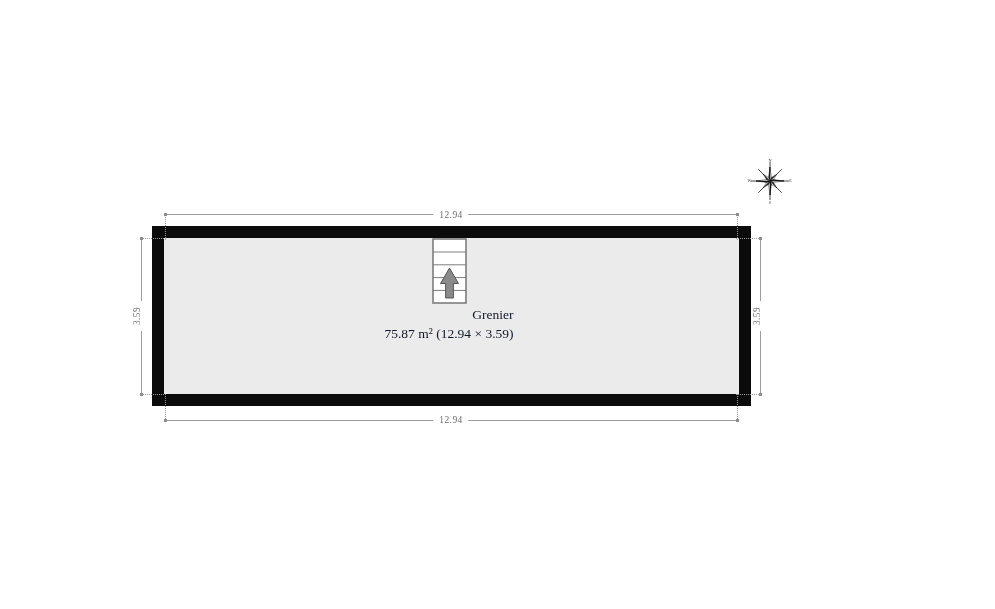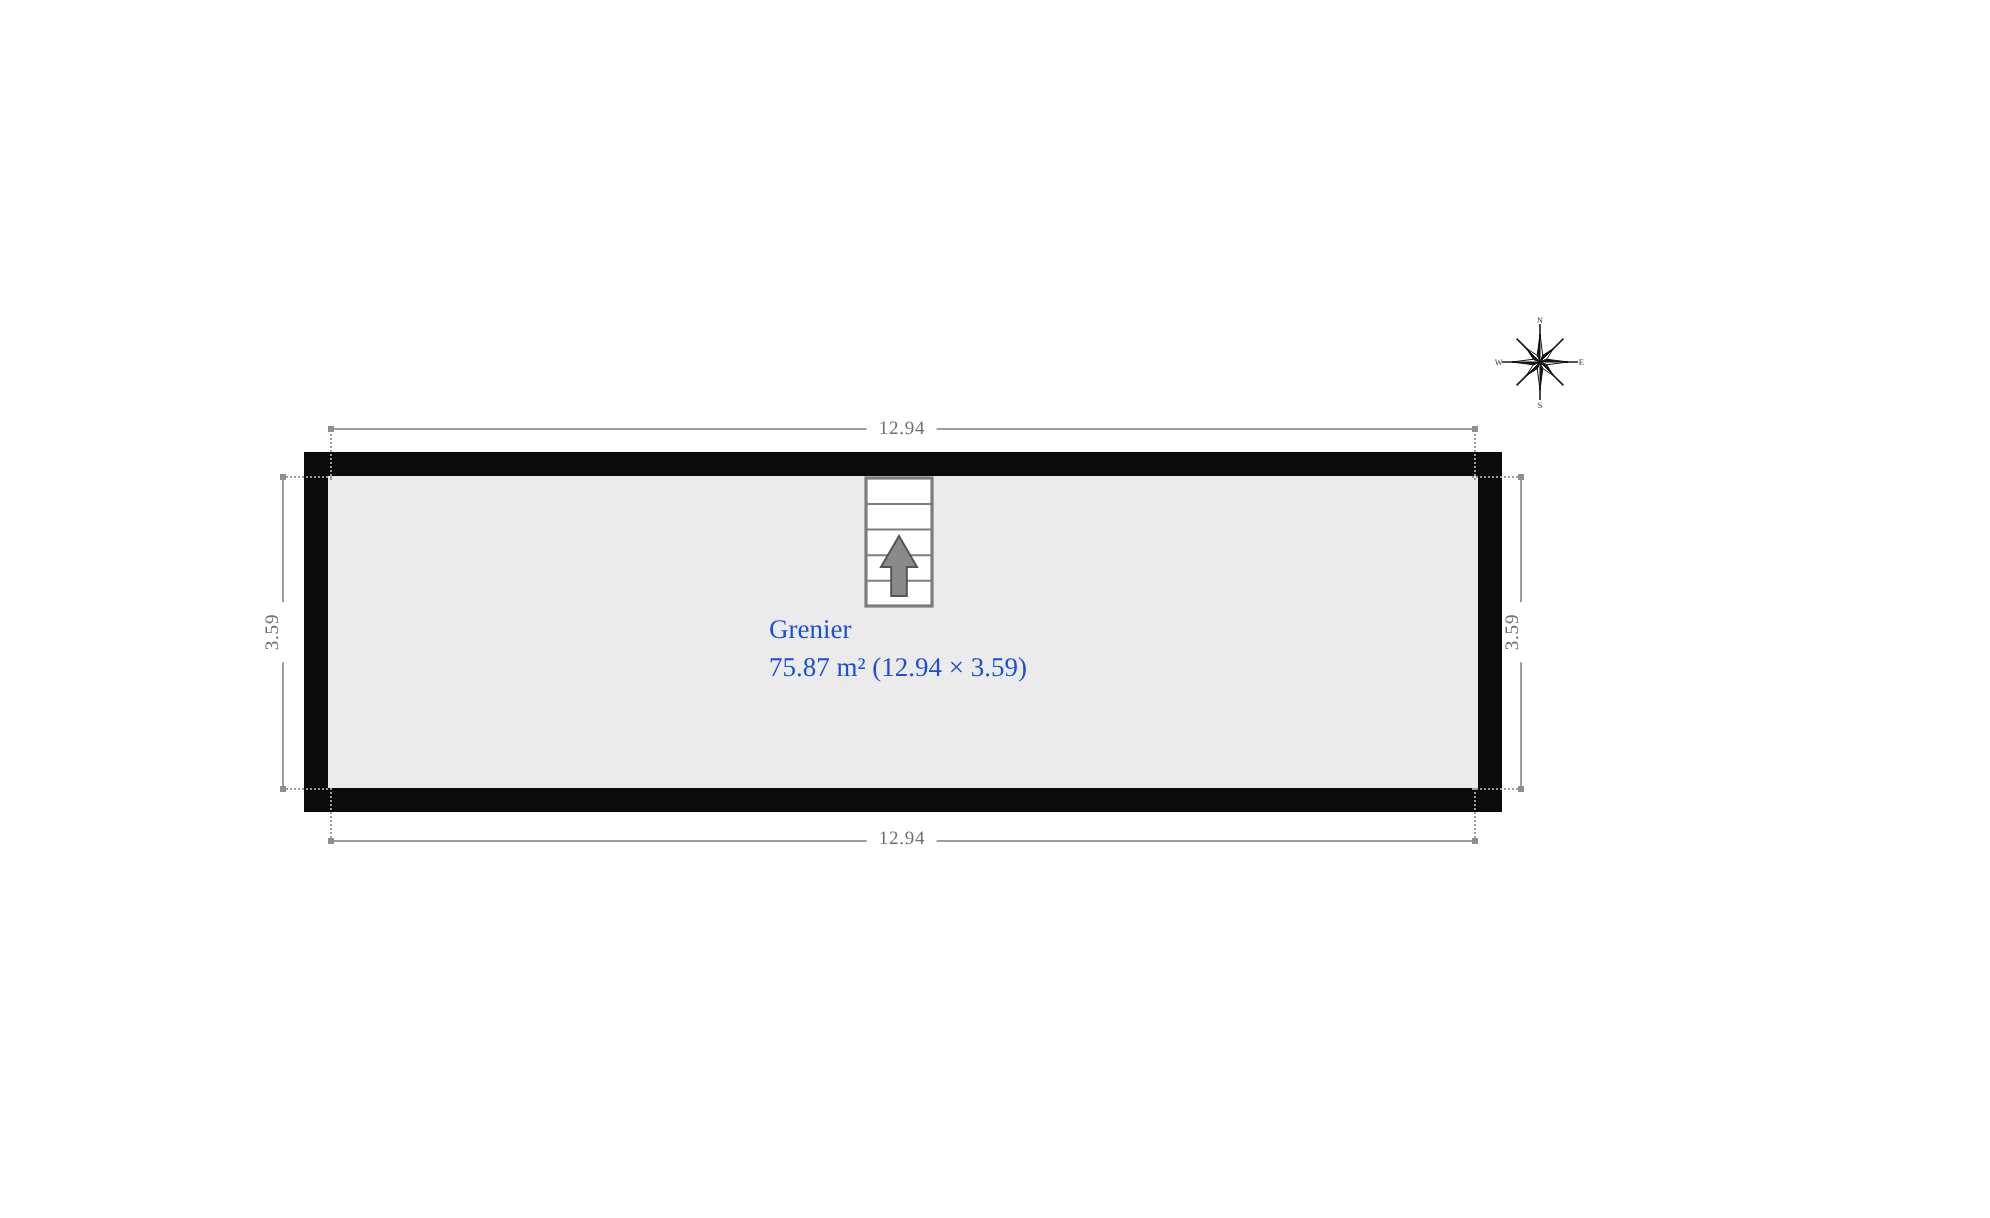--- a/index.html
+++ b/index.html
@@ -21,22 +21,22 @@
     border: 12px solid #0b0b0b;
     background: #ebebeb;
   }
   
   .stairs { position: absolute; left: 432px; top: 238px; width: 35px; height: 66px; }
   
   .room-label {
     position: absolute;
     left: 449px; top: 305px;
     transform: translateX(-50%);
-    text-align: left;
-    color: #1d4ed8;
+    text-align: right;
+    color: #0f172a;
     white-space: nowrap;
   }
   .room-name { font-size: 13.5px; line-height: 19px; }
   .room-area { font-size: 13.5px; line-height: 19px; }
   
   .dim-line { position: absolute; background: #9c9c9c; }
   .dim-line-top    { left: 165px; top: 214px; width: 572px; height: 1px; }
   .dim-line-bottom { left: 165px; top: 420px; width: 572px; height: 1px; }
   .dim-line-left   { left: 141px; top: 238px; width: 1px; height: 157px; }
   .dim-line-right  { left: 760px; top: 238px; width: 1px; height: 157px; }

